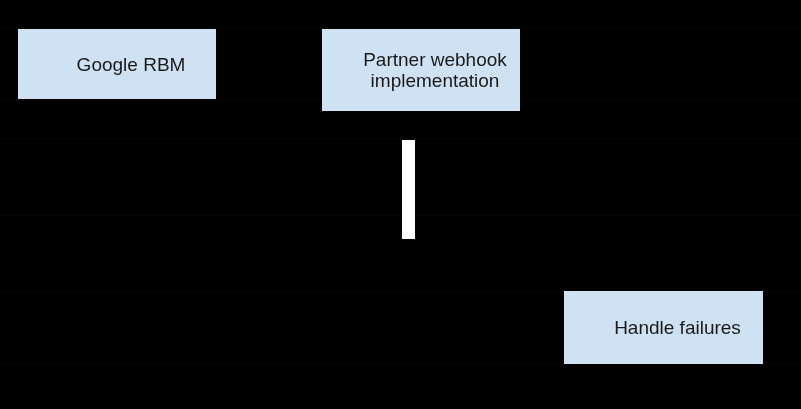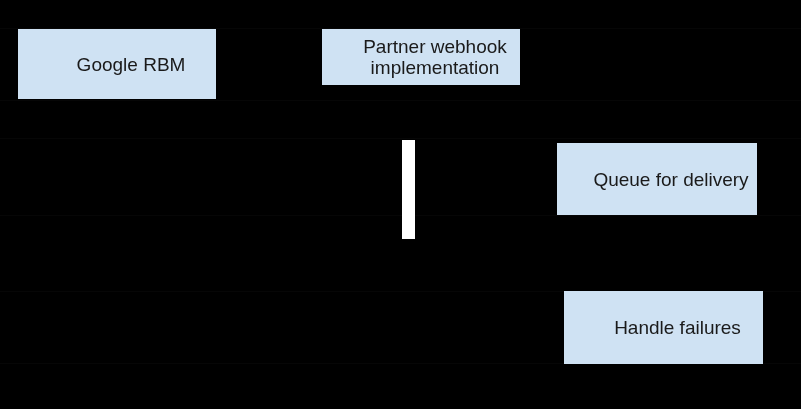--- a/index.html
+++ b/index.html
@@ -38,21 +38,21 @@
     font-size: 19px;
     line-height: 21px;
     display: flex;
     align-items: center;
     justify-content: center;
     text-align: center;
     z-index: 2;
     padding-left: 28px;
   }
   .node-google   { left: 18px;  top: 29px;  width: 170px; height: 70px; }
-  .node-partner  { left: 322px; top: 29px;  width: 170px; height: 56px; }
+  .node-partner  { left: 322px; top: 29px;  width: 170px; height: 82px; }
   .node-queue    { left: 557px; top: 143px; width: 172px; height: 72px; }
   .node-failures { left: 564px; top: 291px; width: 171px; height: 73px; justify-content: center; }
 
   .activation-bar {
     position: absolute;
     left: 402px;
     top: 140px;
     width: 13px;
     height: 99px;
     background: #ffffff;
@@ -74,21 +74,18 @@
   <div class="node node-google">
     <span>Google RBM</span>
   </div>
 
   <div class="node node-partner">
     <span>Partner webhook implementation</span>
   </div>
 
   <div class="activation-bar"></div>
 
-  <div class="node node-queue">
-    <span>Queue for delivery</span>
-  </div>
 
   <div class="node node-failures">
     <span>Handle failures</span>
   </div>
 
 </div>
 
 </body></html>

